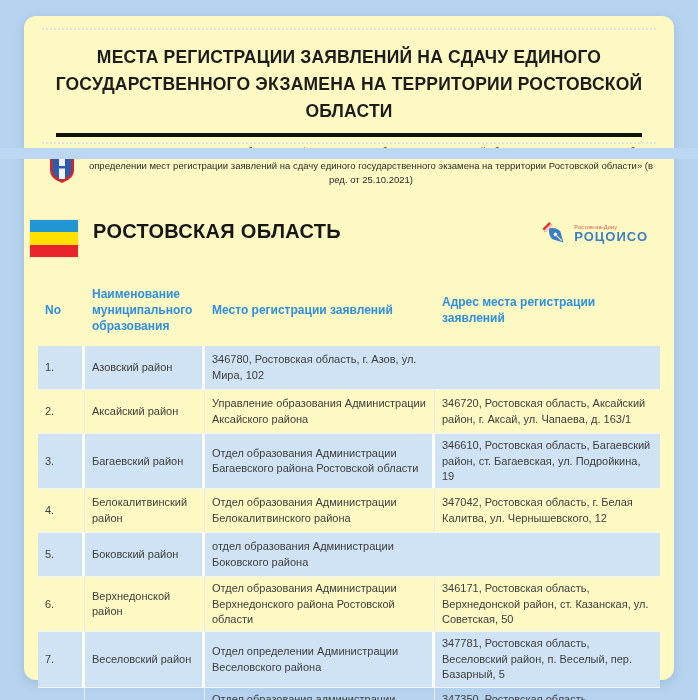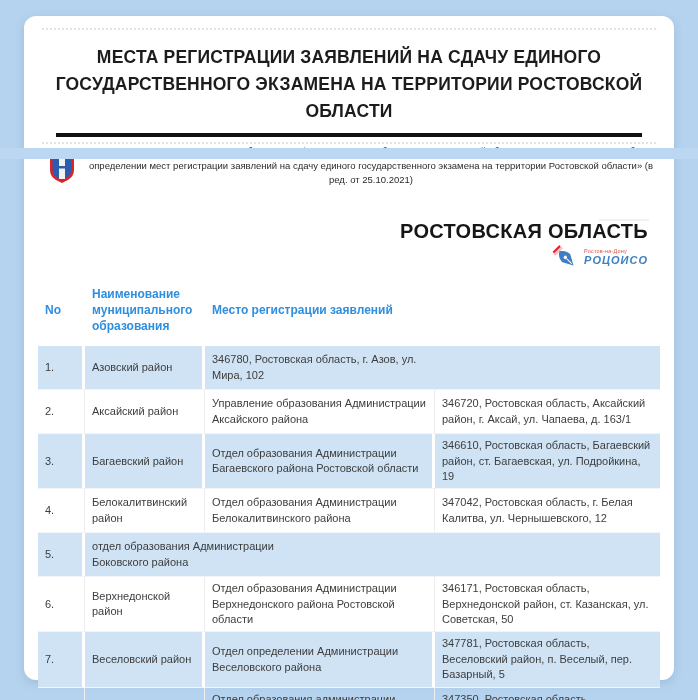--- a/index.html
+++ b/index.html
@@ -4,21 +4,21 @@
 <style>
   html,body{margin:0;padding:0;}
   body{
     width:698px;height:700px;overflow:hidden;position:relative;
     background:#b5d3ee;
     font-family:"Liberation Sans","DejaVu Sans",sans-serif;
     -webkit-font-smoothing:antialiased;
   }
   .card{
     position:absolute;left:24px;right:24px;top:16px;bottom:20px;
-    background:#ffffff;border-radius:12px;
+    background:#fef9c3;border-radius:12px;
     box-shadow:0 3px 10px rgba(60,90,130,.18);
   }
   .dots{border-top:2px dotted #e2e2e2;margin:0 18px;}
   .dots-top{margin-top:12px;}
   .dots-mid{position:absolute;left:0;right:0;top:126px;}
   .band{
     position:absolute;left:0;top:148px;width:698px;height:11px;
     background:#bcd7f1;z-index:5;
   }
   
@@ -32,36 +32,36 @@
   .decree-row{
     display:flex;align-items:center;gap:8px;
     margin:7px 20px 0 20px;
   }
   .coat{flex:0 0 36px;}
   .decree-text{
     flex:1;font-size:9.5px;line-height:1.5;color:#2b2b2b;text-align:center;
   }
   
   .region-row{
-    display:flex;align-items:flex-end;
-    margin:33px 26px 0 22px;height:40px;flex-direction:column;
+    display:flex;align-items:flex-start;
+    margin:33px 26px 0 6px;height:40px;
   }
   .flag{
     width:48px;height:37px;display:flex;flex-direction:column;
     box-shadow:0 0 0 1px rgba(0,0,0,.05);
   }
   .flag div{flex:1;}
   .region-name{
     margin-left:15px;font-weight:700;font-size:20px;color:#161616;
     letter-spacing:.3px;
   }
   .logo{margin-left:auto;display:flex;align-items:center;gap:5px;}
   .logo-texts{display:flex;flex-direction:column;line-height:1.1;}
   .logo-city{font-size:5.5px;color:#e05548;letter-spacing:.2px;}
-  .logo-name{font-size:11px;font-weight:700;color:#3d7fc4;letter-spacing:1px;font-style:italic;}
+  .logo-name{font-size:13px;font-weight:700;color:#3d7fc4;letter-spacing:1px;}
   
   .table{margin:14px 14px 0 14px;}
   .thead,.trow{display:flex;}
   .thead{height:72px;}
   .hcell{
     display:flex;align-items:center;
     font-weight:700;font-size:12px;color:#2e8fe0;line-height:1.35;
     padding:0 8px 0 7px;box-sizing:border-box;
   }
   .trow{min-height:43px;border-bottom:1px solid #f1f5fa;}
@@ -127,20 +127,21 @@
         <span class="logo-name">РОЦОИСО</span>
       </div>
     </div>
   </div>
 
   <div class="table">
     <div class="thead">
       <div class="hcell c0">No</div>
       <div class="hcell c1">Наименование муниципального образования</div>
       <div class="hcell c2">Место регистрации заявлений</div>
+      <div class="hcell c3">Адрес места регистрации заявлений</div>
     </div>
     <div>
         <div class="trow">
           <div class="tcell c0">1.</div>
           <div class="tcell c1">Азовский район</div>
           <div class="tcell c3">346780, Ростовская область, г. Азов,  ул. Мира, 102</div>
         </div>
         <div class="trow">
           <div class="tcell c0">2.</div>
           <div class="tcell c1">Аксайский район</div>
@@ -154,20 +155,21 @@
           <div class="tcell c3">346610, Ростовская область, Багаевский район, ст. Багаевская, ул. Подройкина, 19</div>
         </div>
         <div class="trow">
           <div class="tcell c0">4.</div>
           <div class="tcell c1">Белокалитвинский район</div>
           <div class="tcell c2">Отдел образования Администрации Белокалитвинского района</div>
           <div class="tcell c3">347042, Ростовская область, г. Белая Калитва, ул. Чернышевского, 12</div>
         </div>
         <div class="trow">
           <div class="tcell c0">5.</div>
+          <div class="tcell c1">Боковский район</div>
           <div class="tcell c2">отдел образования Администрации Боковского района</div>
         </div>
         <div class="trow">
           <div class="tcell c0">6.</div>
           <div class="tcell c1">Верхнедонской район</div>
           <div class="tcell c2">Отдел образования Администрации Верхнедонского района Ростовской области</div>
           <div class="tcell c3">346171, Ростовская область, Верхнедонской район, ст. Казанская, ул. Советская, 50</div>
         </div>
         <div class="trow">
           <div class="tcell c0">7.</div>

